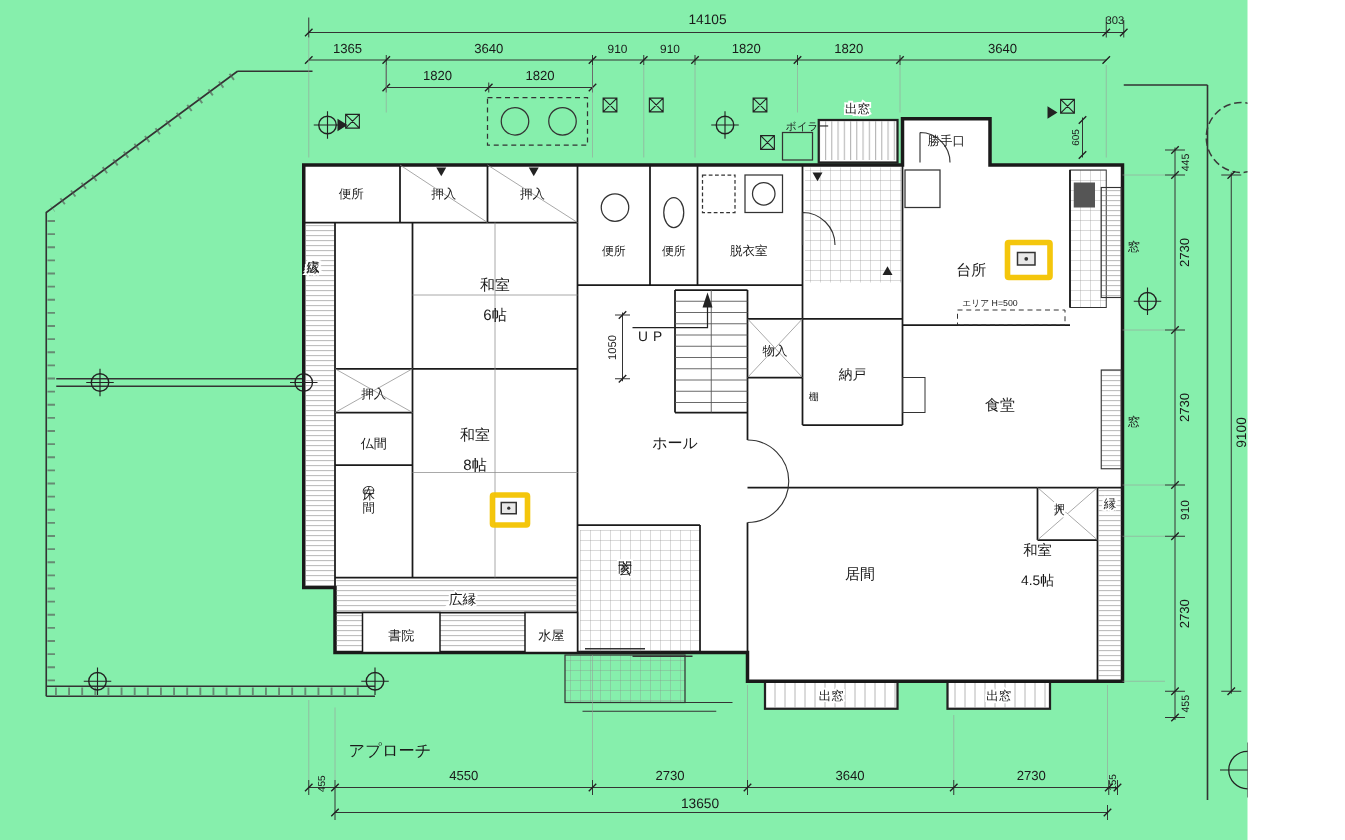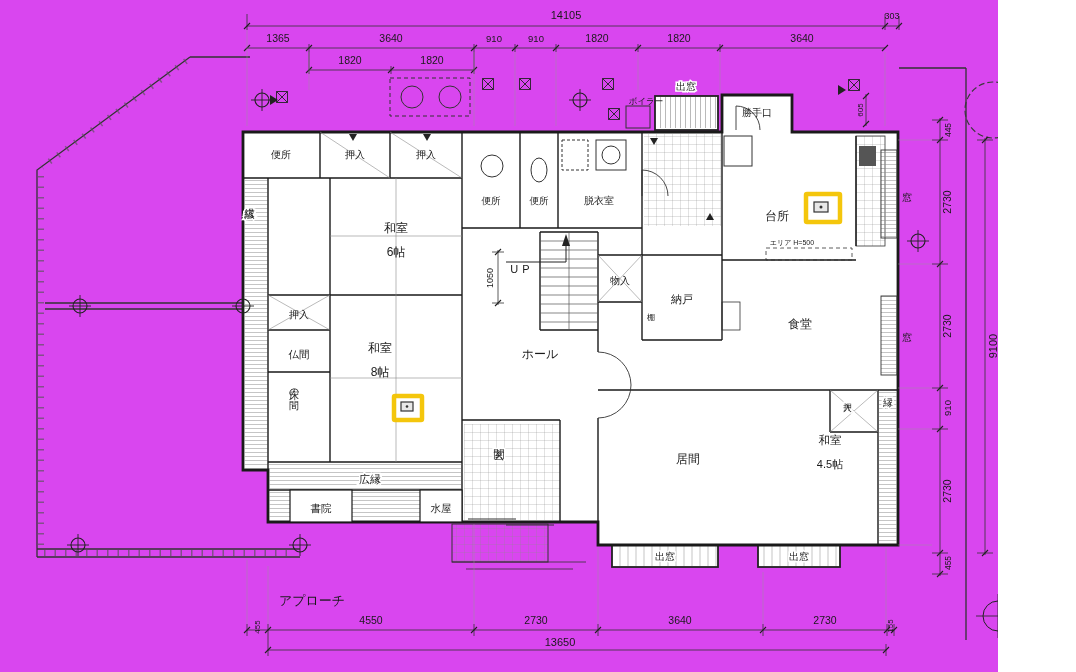--- a/index.html
+++ b/index.html
@@ -1,16 +1,16 @@
 <!DOCTYPE html>
 <html><head>
 <meta charset="utf-8">
 <style>
   html,body{margin:0;padding:0;background:#ffffff;}
-  #sheet{position:relative;width:998px;height:672px;background:#d946ef;overflow:hidden;
+  #sheet{position:relative;width:998px;height:672px;background:#86efac;overflow:hidden;
          font-family:"Liberation Sans","DejaVu Sans",sans-serif;text-align:right;}
   svg{position:absolute;left:0;top:0;}
   svg text{font-family:"Liberation Sans","DejaVu Sans",sans-serif;fill:#1a1a1a;text-anchor:middle;}
   .vt{writing-mode:vertical-rl;text-orientation:upright;text-anchor:start;}
   .halo{paint-order:stroke;stroke:#ffffff;stroke-width:3px;}
   .sp{letter-spacing:4px;}
 </style>
 </head>
 <body>
 

